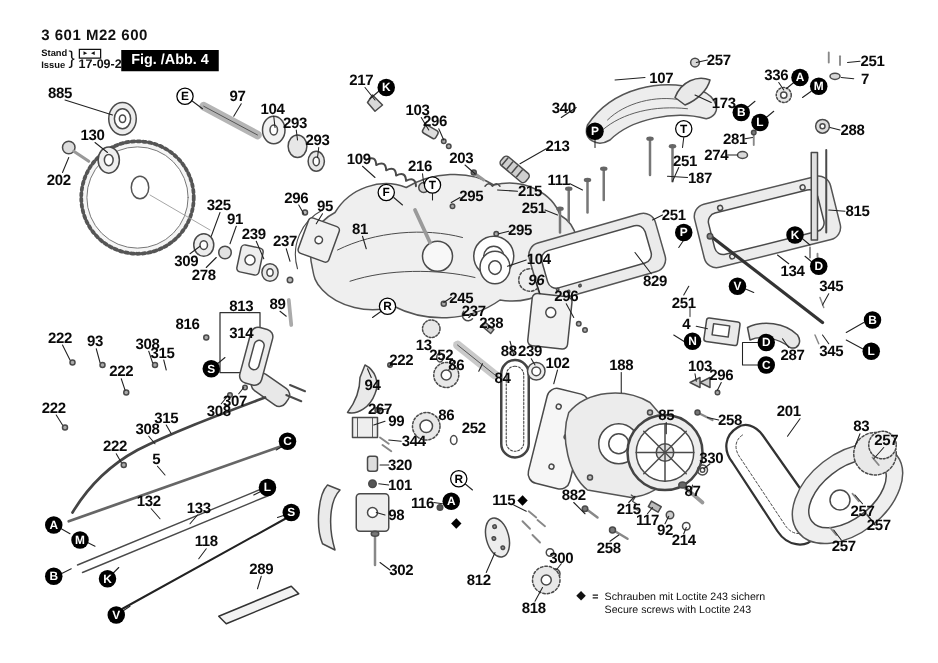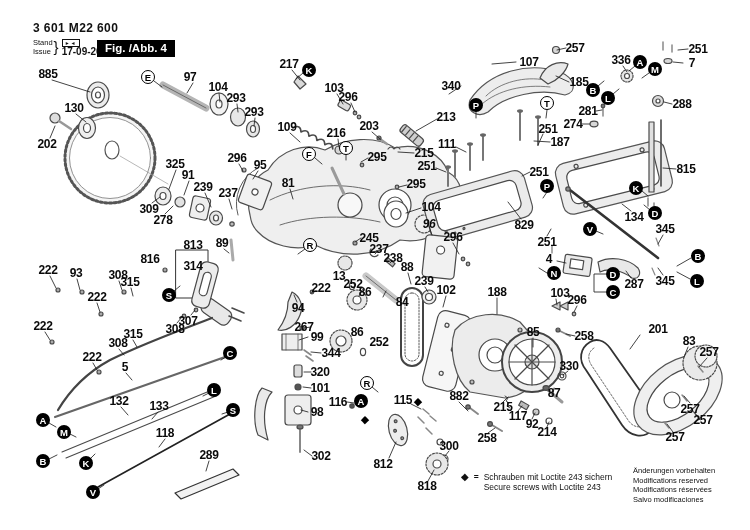--- a/index.html
+++ b/index.html
@@ -9,21 +9,21 @@
   .layer{position:absolute;left:0;top:0;width:100%;height:100%;pointer-events:none;}
   .plabel{position:absolute;transform:translate(-50%,-50%);font-weight:bold;font-size:12px;
           letter-spacing:-0.3px;white-space:nowrap;color:#0a0a0a;}
   .rletter{position:absolute;transform:translate(-50%,-50%);width:14px;height:14px;border-radius:50%;
            font-size:9.5px;font-weight:bold;display:flex;align-items:center;justify-content:center;box-sizing:border-box;}
   .rletter.filled{background:#000;color:#fff;}
   .rletter.outline{background:#fff;color:#000;border:1.4px solid #000;}
   .diamond{position:absolute;transform:translate(-50%,-50%);font-size:11px;color:#000;line-height:1;}
   .partno{position:absolute;left:33px;top:21px;font-size:12px;font-weight:bold;letter-spacing:.4px;}
   .standissue{position:absolute;left:33px;top:39px;display:flex;align-items:center;gap:1px;}
-  .si-col{font-size:7.5px;font-weight:normal;line-height:8.5px;}
+  .si-col{font-size:7.5px;font-weight:bold;line-height:8.5px;}
   .si-brace{font-size:15px;font-weight:normal;margin-top:-2px;}
   .si-right{display:flex;flex-direction:column;align-items:flex-start;margin-left:2px;}
   .si-icon{border:1px solid #111;font-size:5px;line-height:6px;padding:0 2px;letter-spacing:1px;}
   .si-date{font-size:10px;font-weight:bold;line-height:9px;}
   .figbox{position:absolute;left:97px;top:40px;background:#000;color:#fff;font-weight:bold;
           font-size:11.5px;padding:2px 8px 3px 8px;}
   .legend{position:absolute;left:461px;top:472px;display:flex;gap:5px;font-size:8.5px;line-height:10px;}
   .legend .sym{font-size:10px;line-height:10px;}
   .legend .eq{font-weight:bold;}
   .notice{position:absolute;left:633px;top:466px;font-size:7.5px;line-height:9.5px;}
@@ -493,21 +493,21 @@
       <span class="plabel" style="left: 334px; top: 88px;">103</span>
       <span class="plabel" style="left: 348px; top: 97px;">296</span>
       <span class="plabel" style="left: 287px; top: 127px;">109</span>
       <span class="plabel" style="left: 336px; top: 133px;">216</span>
       <span class="plabel" style="left: 369px; top: 126px;">203</span>
       <span class="plabel" style="left: 446px; top: 117px;">213</span>
       <span class="plabel" style="left: 451px; top: 86px;">340</span>
       <span class="plabel" style="left: 529px; top: 62px;">107</span>
       <span class="plabel" style="left: 575px; top: 48px;">257</span>
       <span class="plabel" style="left: 621px; top: 60px;">336</span>
-      <span class="plabel" style="left: 579px; top: 82px;">185</span>
+      <span class="plabel" style="left: 579px; top: 82px;">173</span>
       <span class="plabel" style="left: 698px; top: 49px;">251</span>
       <span class="plabel" style="left: 692px; top: 63px;">7</span>
       <span class="plabel" style="left: 682px; top: 104px;">288</span>
       <span class="plabel" style="left: 588px; top: 111px;">281</span>
       <span class="plabel" style="left: 573px; top: 124px;">274</span>
       <span class="plabel" style="left: 560px; top: 142px;">187</span>
       <span class="plabel" style="left: 548px; top: 129px;">251</span>
       <span class="plabel" style="left: 447px; top: 144px;">111</span>
       <span class="plabel" style="left: 424px; top: 153px;">215</span>
       <span class="plabel" style="left: 377px; top: 157px;">295</span>
@@ -553,21 +553,21 @@
       <span class="plabel" style="left: 320px; top: 372px;">320</span>
       <span class="plabel" style="left: 320px; top: 388px;">101</span>
       <span class="plabel" style="left: 317px; top: 412px;">98</span>
       <span class="plabel" style="left: 321px; top: 456px;">302</span>
       <span class="plabel" style="left: 431px; top: 207px;">104</span>
       <span class="plabel" style="left: 429px; top: 224px; font-style: italic;">96</span>
       <span class="plabel" style="left: 369px; top: 238px;">245</span>
       <span class="plabel" style="left: 453px; top: 237px;">296</span>
       <span class="plabel" style="left: 379px; top: 249px;">237</span>
       <span class="plabel" style="left: 393px; top: 258px;">238</span>
-      <span class="plabel" style="left: 407px; top: 267px; text-align: right;">88</span>
+      <span class="plabel" style="left: 407px; top: 281px; text-align: right;">88</span>
       <span class="plabel" style="left: 339px; top: 276px;">13</span>
       <span class="plabel" style="left: 353px; top: 284px;">252</span>
       <span class="plabel" style="left: 365px; top: 292px;">86</span>
       <span class="plabel" style="left: 382px; top: 302px; padding-left: 40px;">84</span>
       <span class="plabel" style="left: 424px; top: 281px;">239</span>
       <span class="plabel" style="left: 446px; top: 290px;">102</span>
       <span class="plabel" style="left: 497px; top: 292px;">188</span>
       <span class="plabel" style="left: 357px; top: 332px;">86</span>
       <span class="plabel" style="left: 379px; top: 342px;">252</span>
       <span class="plabel" style="left: 533px; top: 332px;">85</span>
@@ -578,21 +578,21 @@
       <span class="plabel" style="left: 503px; top: 407px;">215</span>
       <span class="plabel" style="left: 518px; top: 416px;">117</span>
       <span class="plabel" style="left: 532px; top: 424px;">92</span>
       <span class="plabel" style="left: 547px; top: 432px;">214</span>
       <span class="plabel" style="left: 487px; top: 438px;">258</span>
       <span class="plabel" style="left: 338px; top: 402px;">116</span>
       <span class="plabel" style="left: 403px; top: 400px;">115</span>
       <span class="plabel" style="left: 383px; top: 464px;">812</span>
       <span class="plabel" style="left: 449px; top: 446px;">300</span>
       <span class="plabel" style="left: 427px; top: 486px;">818</span>
-      <span class="plabel" style="left: 658px; top: 329px;">201</span>
+      <span class="plabel" style="left: 631px; top: 329px;">201</span>
       <span class="plabel" style="left: 689px; top: 341px;">83</span>
       <span class="plabel" style="left: 709px; top: 352px;">257</span>
       <span class="plabel" style="left: 690px; top: 409px;">257</span>
       <span class="plabel" style="left: 703px; top: 420px;">257</span>
       <span class="plabel" style="left: 675px; top: 437px;">257</span>
       <span class="plabel" style="left: 133px; top: 334px;">315</span>
       <span class="plabel" style="left: 118px; top: 343px;">308</span>
       <span class="plabel" style="left: 92px; top: 357px;">222</span>
       <span class="plabel" style="left: 125px; top: 367px;">5</span>
       <span class="plabel" style="left: 119px; top: 401px;">132</span>
@@ -635,19 +635,13 @@
     </div>
 
   <div class="legend">
     <span class="sym">◆</span>
     <span class="eq">=</span>
     <span>
       <div>Schrauben mit Loctite 243 sichern</div>
       <div>Secure screws with Loctite 243</div>
     </span>
   </div>
-  <div class="notice">
-    <div>Änderungen vorbehalten</div>
-    <div>Modifications reserved</div>
-    <div>Modifications réservées</div>
-    <div>Salvo modificaciones</div>
-  </div>
 </div>
 
 </body></html>

